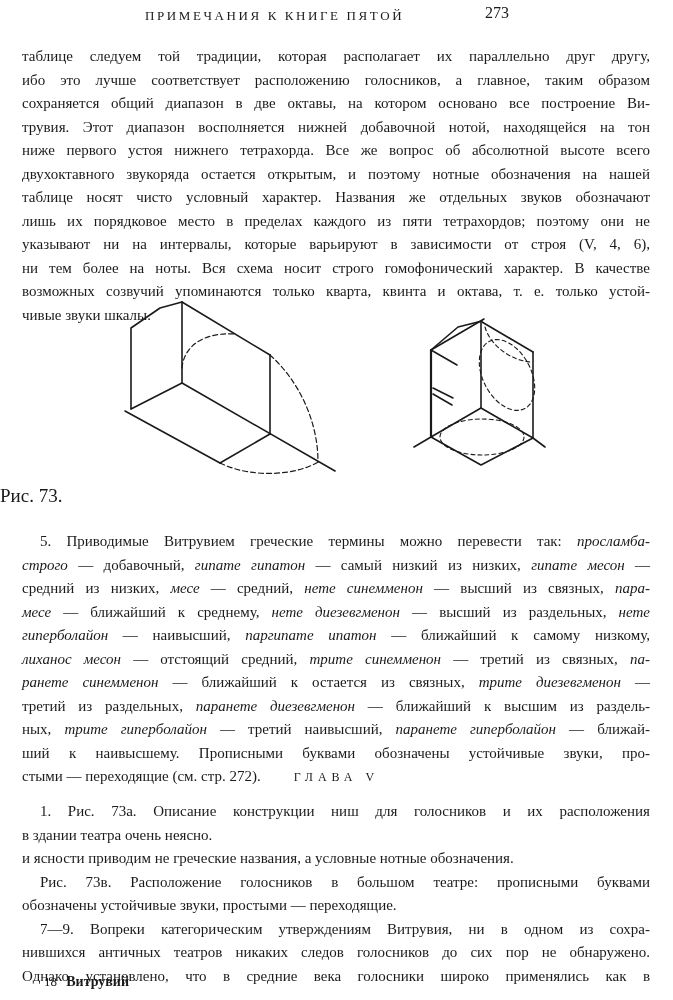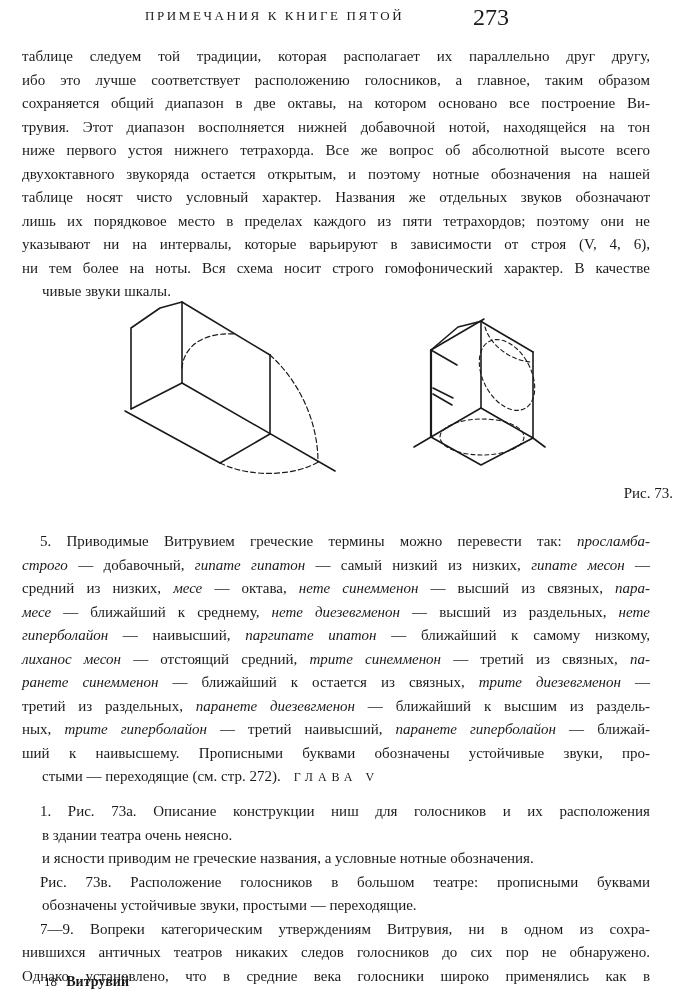--- a/index.html
+++ b/index.html
@@ -1,28 +1,28 @@
 <!DOCTYPE html>
 <html><head>
 <meta charset="utf-8">
 <style>
   html, body { margin: 0; padding: 0; background: #ffffff; }
   body { width: 673px; height: 1000px; position: relative; overflow: hidden;
          font-family: "Liberation Serif", "DejaVu Serif", serif; color: #1a1a1a; }
   .running-head { position: absolute; top: 6px; left: 0; width: 539px; height: 22px; }
   .running-title { position: absolute; left: 145px; top: 2px; font-size: 13px; letter-spacing: 2.6px; }
-  .page-num { position: absolute; right: 30px; top: -2px; font-size: 24px; }
+  .page-num { position: absolute; right: 30px; top: -2px; font-size: 16px; }
   .para { position: absolute; left: 22px; width: 628px; font-size: 15px; line-height: 23.5px;
           text-align: justify; }
   .para .line { display: block; text-align: justify; text-align-last: justify; white-space: nowrap; overflow: visible; height: 23.5px; }
-  .para .line.last { text-align-last: left; margin-left: 20px; }
+  .para .line.last { text-align-last: left; }
   .para .line.indent { padding-left: 18px; }
   em { font-style: italic; }
   .figure { position: absolute; left: 0; top: 285px; width: 673px; height: 200px; }
-  .caption { position: absolute; top: 485px; left: 0; width: 673px; text-align: right; font-size: 15px; }
+  .caption { position: absolute; top: 485px; left: 0; width: 673px; text-align: left; font-size: 19px; }
   .chapter { position: absolute; top: 770px; left: 0; width: 673px; text-align: center; font-size: 12px; letter-spacing: 5px; }
   .footer { position: absolute; top: 974px; left: 44px; font-size: 13px; }
   .footer .sig-label { font-size: 14px; font-weight: bold; margin-left: 6px; }
 </style>
 </head>
 <body>
 
 <div class="running-head">
   <span class="running-title">ПРИМЕЧАНИЯ К КНИГЕ ПЯТОЙ</span>
   <span class="page-num">273</span>
@@ -32,20 +32,21 @@
     <span class="line">таблице следуем той традиции, которая располагает их параллельно друг другу,</span>
     <span class="line">ибо это лучше соответствует расположению голосников, а главное, таким образом</span>
     <span class="line">сохраняется общий диапазон в две октавы, на котором основано все построение Ви-</span>
     <span class="line">трувия. Этот диапазон восполняется нижней добавочной нотой, находящейся на тон</span>
     <span class="line">ниже первого устоя нижнего тетрахорда. Все же вопрос об абсолютной высоте всего</span>
     <span class="line">двухоктавного звукоряда остается открытым, и поэтому нотные обозначения на нашей</span>
     <span class="line">таблице носят чисто условный характер. Названия же отдельных звуков обозначают</span>
     <span class="line">лишь их порядковое место в пределах каждого из пяти тетрахордов; поэтому они не</span>
     <span class="line">указывают ни на интервалы, которые варьируют в зависимости от строя (V, 4, 6),</span>
     <span class="line">ни тем более на ноты. Вся схема носит строго гомофонический характер. В качестве</span>
+    <span class="line">возможных созвучий упоминаются только кварта, квинта и октава, т. е. только устой-</span>
     <span class="line last">чивые звуки шкалы.</span>
   </div>
 
 <div class="figure">
   <svg width="673" height="200" viewBox="0 285 673 200">
     <g fill="none" stroke="#1a1a1a" stroke-width="1.6" stroke-linecap="round" stroke-linejoin="round">
       <polyline points="131,409 131,328 160,308 182,302"></polyline>
       <line x1="182" y1="302" x2="182" y2="383"></line>
       <line x1="182" y1="302" x2="270" y2="355"></line>
       <line x1="270" y1="355" x2="270" y2="434"></line>
@@ -74,21 +75,21 @@
       <ellipse cx="482" cy="437" rx="42" ry="18" stroke-dasharray="4,3" stroke-width="1.1"></ellipse>
     </g>
   </svg>
 </div>
 
 <div class="caption">Рис. 73.</div>
 
 <div class="para" id="note5" style="top:530px;">
     <span class="line indent"><span>5. Приводимые Витрувием греческие термины можно перевести так: </span><em>просламба-</em></span>
     <span class="line"><em>строго</em><span> — добавочный, </span><em>гипате гипатон</em><span> — самый низкий из низких, </span><em>гипате месон</em><span> —</span></span>
-    <span class="line"><span>средний из низких, </span><em>месе</em><span> — октава, </span><em>нете синемменон</em><span> — высший из связных, </span><em>пара-</em></span>
+    <span class="line"><span>средний из низких, </span><em>месе</em><span> — средний, </span><em>нете синемменон</em><span> — высший из связных, </span><em>пара-</em></span>
     <span class="line"><em>месе</em><span> — ближайший к среднему, </span><em>нете диезевгменон</em><span> — высший из раздельных, </span><em>нете</em></span>
     <span class="line"><em>гиперболайон</em><span> — наивысший, </span><em>паргипате ипатон</em><span> — ближайший к самому низкому,</span></span>
     <span class="line"><em>лиханос месон</em><span> — отстоящий средний, </span><em>трите синемменон</em><span> — третий из связных, </span><em>па-</em></span>
     <span class="line"><em>ранете синемменон</em><span> — ближайший к остается из связных, </span><em>трите диезевгменон</em><span> —</span></span>
     <span class="line"><span>третий из раздельных, </span><em>паранете диезевгменон</em><span> — ближайший к высшим из раздель-</span></span>
     <span class="line"><span>ных, </span><em>трите гиперболайон</em><span> — третий наивысший, </span><em>паранете гиперболайон</em><span> — ближай-</span></span>
     <span class="line"><span>ший к наивысшему. Прописными буквами обозначены устойчивые звуки, про-</span></span>
     <span class="line last"><span>стыми — переходящие (см. стр. 272).</span></span>
   </div>
 

